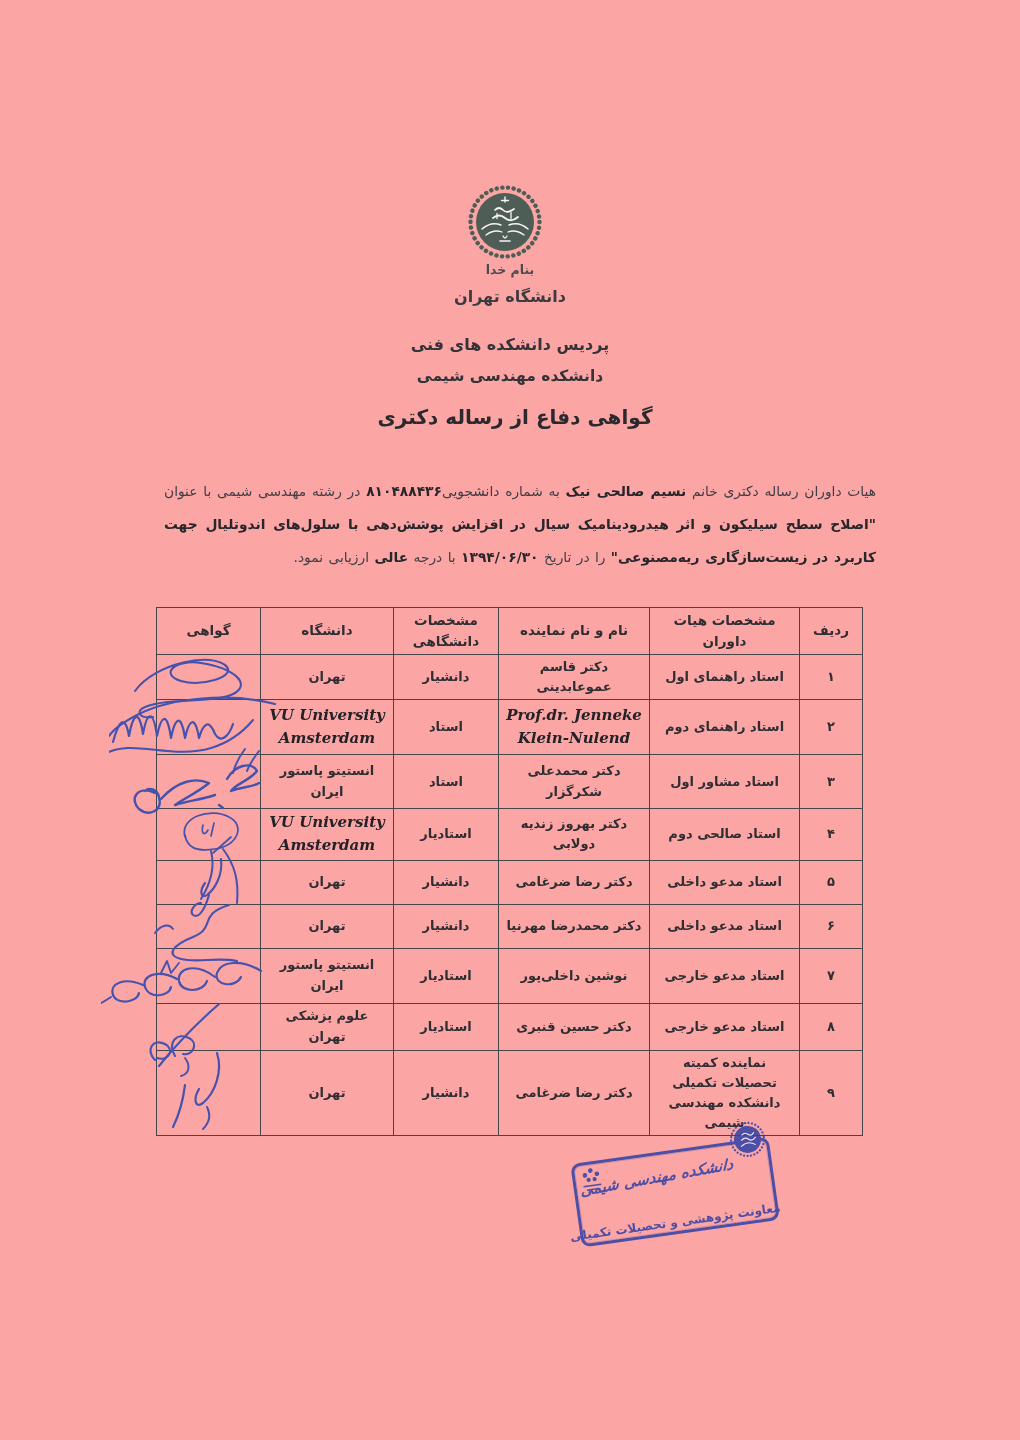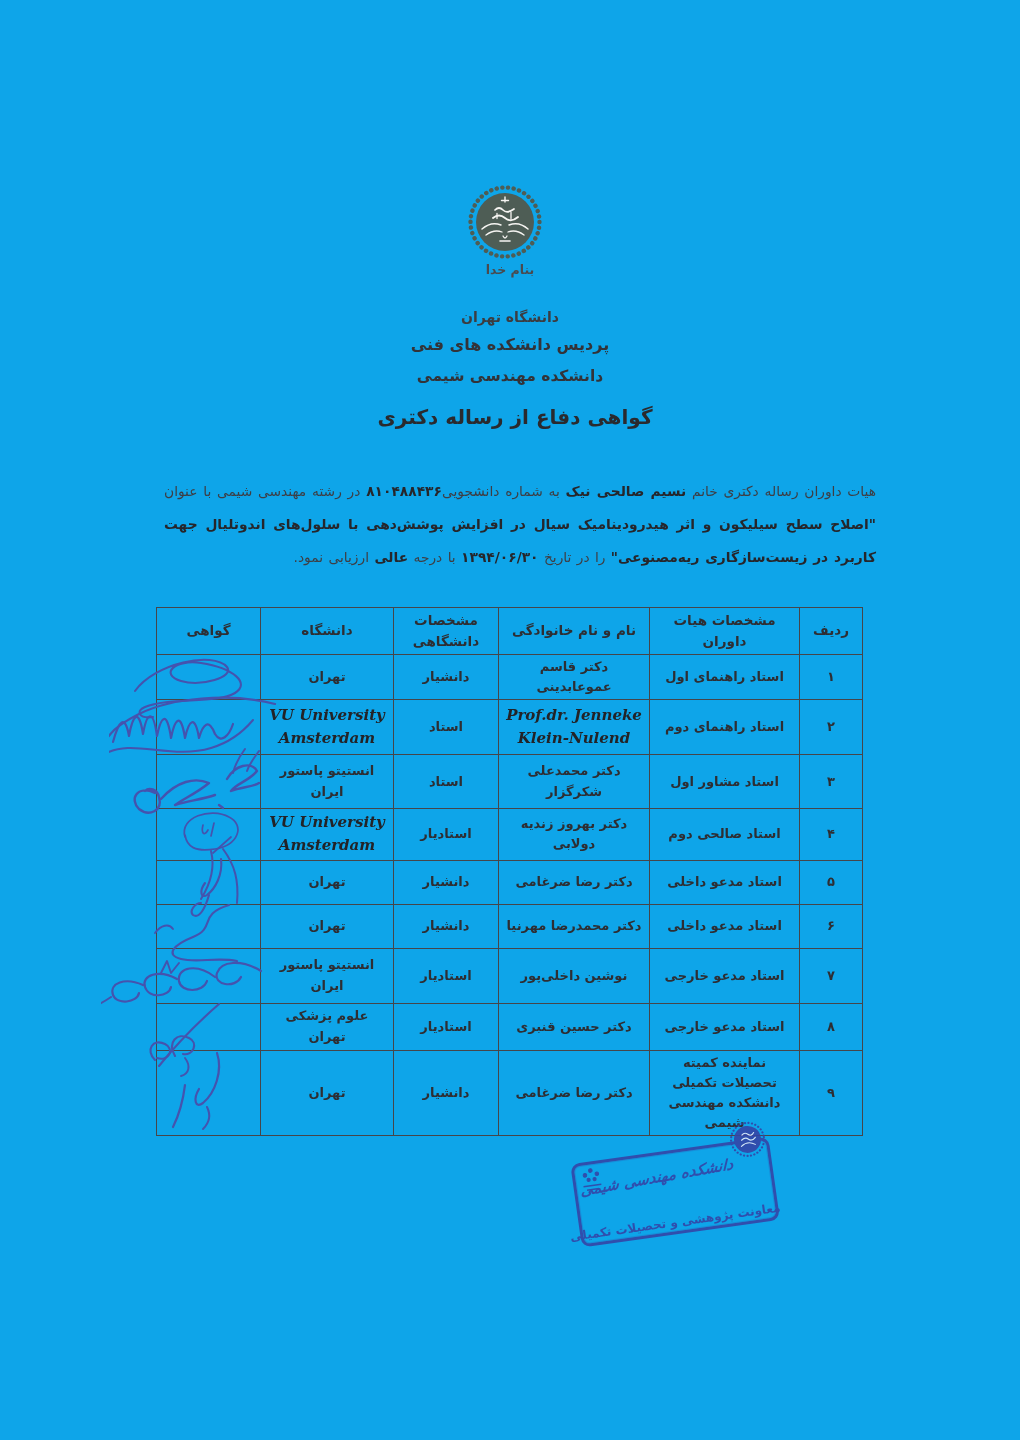--- a/index.html
+++ b/index.html
@@ -1,25 +1,25 @@
 <!DOCTYPE html>
 <html lang="fa" dir="rtl"><head>
 <meta charset="utf-8">
 <style>
   html,body{margin:0;padding:0;background:#d9d9d9;}
   .page{
     position:relative;width:1020px;height:1440px;margin:0 auto;
-    background:#0ea5e9;overflow:hidden;
+    background:#fca5a5;overflow:hidden;
     font-family:"DejaVu Sans",sans-serif;color:#3e3e42;direction:rtl;
   }
   
   .logo-wrap{position:absolute;left:466px;top:183px;width:78px;height:78px;}
   .center-line{position:absolute;left:360px;width:300px;text-align:center;}
   .bismillah{top:262px;font-size:12.5px;font-weight:700;color:#4a4a4e;}
-  .uni-name{top:287px;font-size:14px;font-weight:700;color:#3c3c40;margin-top:22px;}
+  .uni-name{top:287px;font-size:16px;font-weight:700;color:#3c3c40;}
   .campus{top:335px;font-size:16px;font-weight:700;color:#333338;}
   .faculty{top:367px;font-size:15.5px;font-weight:700;color:#333338;}
   .doc-title{position:absolute;left:355px;top:405px;width:320px;text-align:center;
     font-size:20px;font-weight:700;color:#2a2a2e;letter-spacing:.5px;}
   
   .body-par{
     position:absolute;right:144px;top:461px;width:712px;
     font-size:13.8px;line-height:33px;text-align:justify;text-align-last:right;
     color:#3e3e44;word-spacing:1px;
   }
@@ -100,21 +100,21 @@
         <col style="width:150px">
         <col style="width:151px">
       <col style="width:105px">
         <col style="width:133px">
         <col style="width:104px">
     </colgroup>
     <tbody>
         <tr style="height:30px">
       <th>ردیف</th>
       <th>مشخصات هیات داوران</th>
-      <th>نام و نام خانوادگی</th>
+      <th>نام و نام نماینده</th>
       <th>مشخصات دانشگاهی</th>
       <th>دانشگاه</th>
       <th>گواهی</th>
     </tr>
 
     <tr style="height:44px">
       <td>۱</td>
       <td>استاد راهنمای اول</td>
       <td>دکتر قاسم عموعابدینی</td>
       <td>دانشیار</td>

